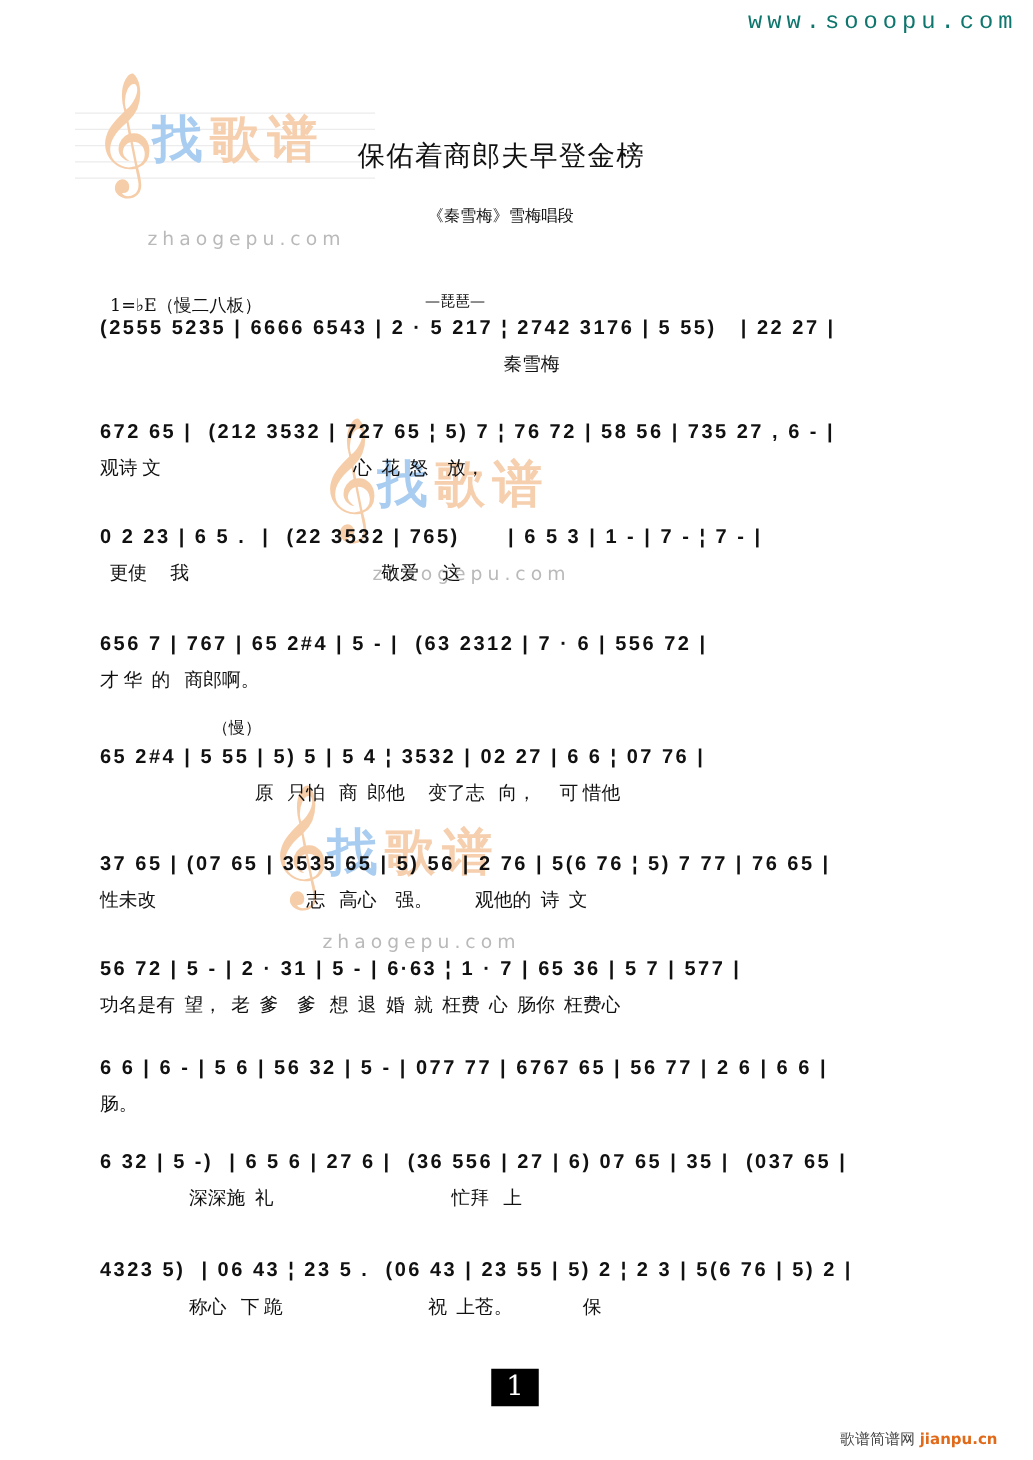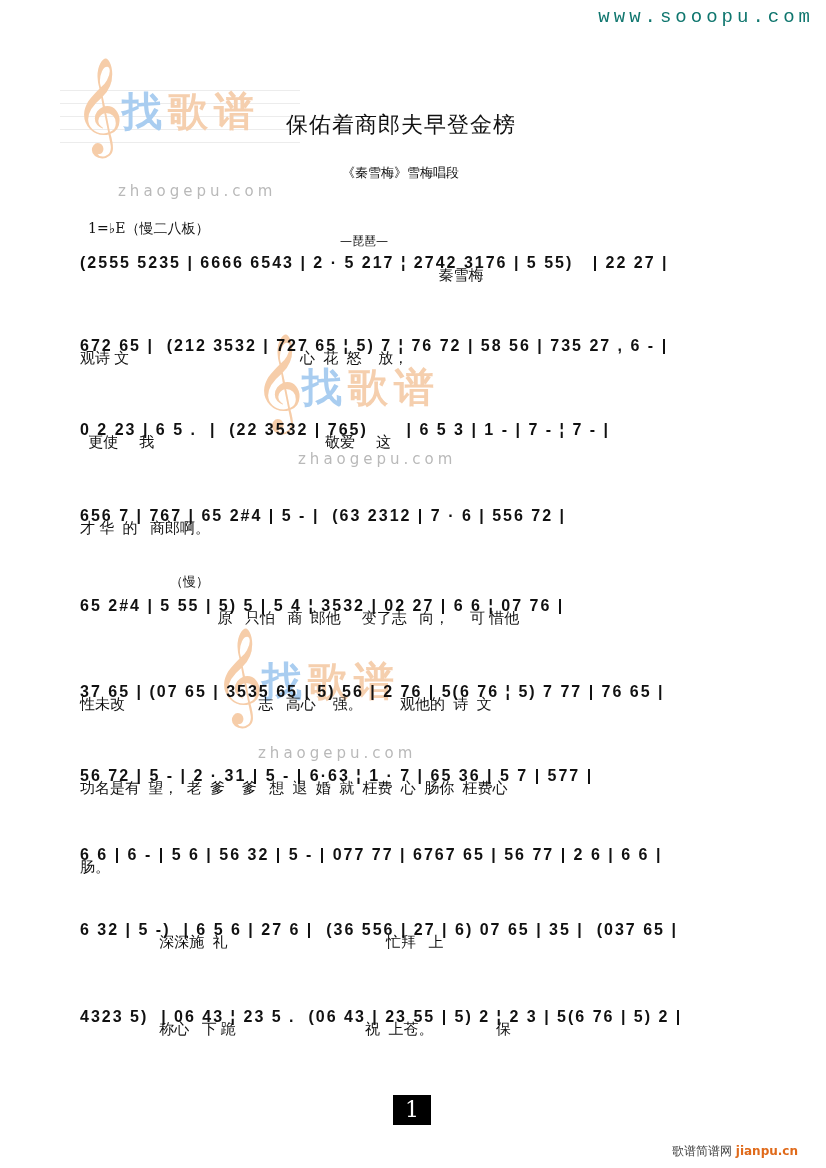--- a/index.html
+++ b/index.html
@@ -10,27 +10,27 @@
   .wm { position: absolute; pointer-events: none; }
   .wm-lines { position: absolute; left: 0; right: 0; }
   .wm-lines div { height: 1px; background: #ececec; margin-bottom: 12px; }
   .wm-clef { position: absolute; font-family: "DejaVu Serif", serif; color: #f6cda9; }
   .wm-cn { position: absolute; font-weight: bold; letter-spacing: 6px; }
   .wm-cn .a { color: #a9cdf0; }
   .wm-cn .b { color: #f5cfae; }
   .wm-en { position: absolute; color: #b9b9b9; letter-spacing: 4px; font-family: "DejaVu Sans", sans-serif; margin-top: 40px; }
   .title { position: absolute; top: 110px; left: 286px; font-family: "DejaVu Serif", serif; font-size: 22px; letter-spacing: 1px; }
   .subtitle { position: absolute; top: 164px; left: 342px; font-family: "DejaVu Serif", serif; font-size: 13px; }
-  .key { position: absolute; top: 220px; left: 88px; font-size: 14px; font-family: "DejaVu Serif", serif; }
+  .key { position: absolute; top: 236px; left: 88px; font-size: 14px; font-family: "DejaVu Serif", serif; }
   .instr { position: absolute; top: 233px; left: 340px; font-size: 12px; font-family: "DejaVu Serif", serif; }
   .tempo2 { position: absolute; top: 573px; left: 170px; font-size: 13px; font-family: "DejaVu Serif", serif; }
   .row { position: absolute; left: 80px; width: 680px; }
   .notes { position: absolute; top: 0; left: 0; white-space: pre; font-family: "Liberation Sans", sans-serif;
            font-weight: bold; font-size: 16px; letter-spacing: 2px; }
-  .lyrics { position: absolute; top: 12px; left: 0; white-space: pre; font-family: Liberation Sans, sans-serif; font-size: 15px; }
+  .lyrics { position: absolute; top: 28px; left: 0; white-space: pre; font-family: Liberation Serif, serif; font-size: 15px; }
   .page-num { position: absolute; top: 1095px; left: 393px; width: 38px; height: 30px; background: #000;
               color: #fff; font-family: "DejaVu Serif", serif; font-size: 22px; text-align: center; line-height: 30px; }
   .footer { position: absolute; top: 1143px; right: 28px; font-size: 12px; color: #444; }
   .footer .en { color: #e06a1a; font-weight: bold; }
 </style>
 </head>
 <body>
 
 <div class="site-url">www.sooopu.com</div>
 

